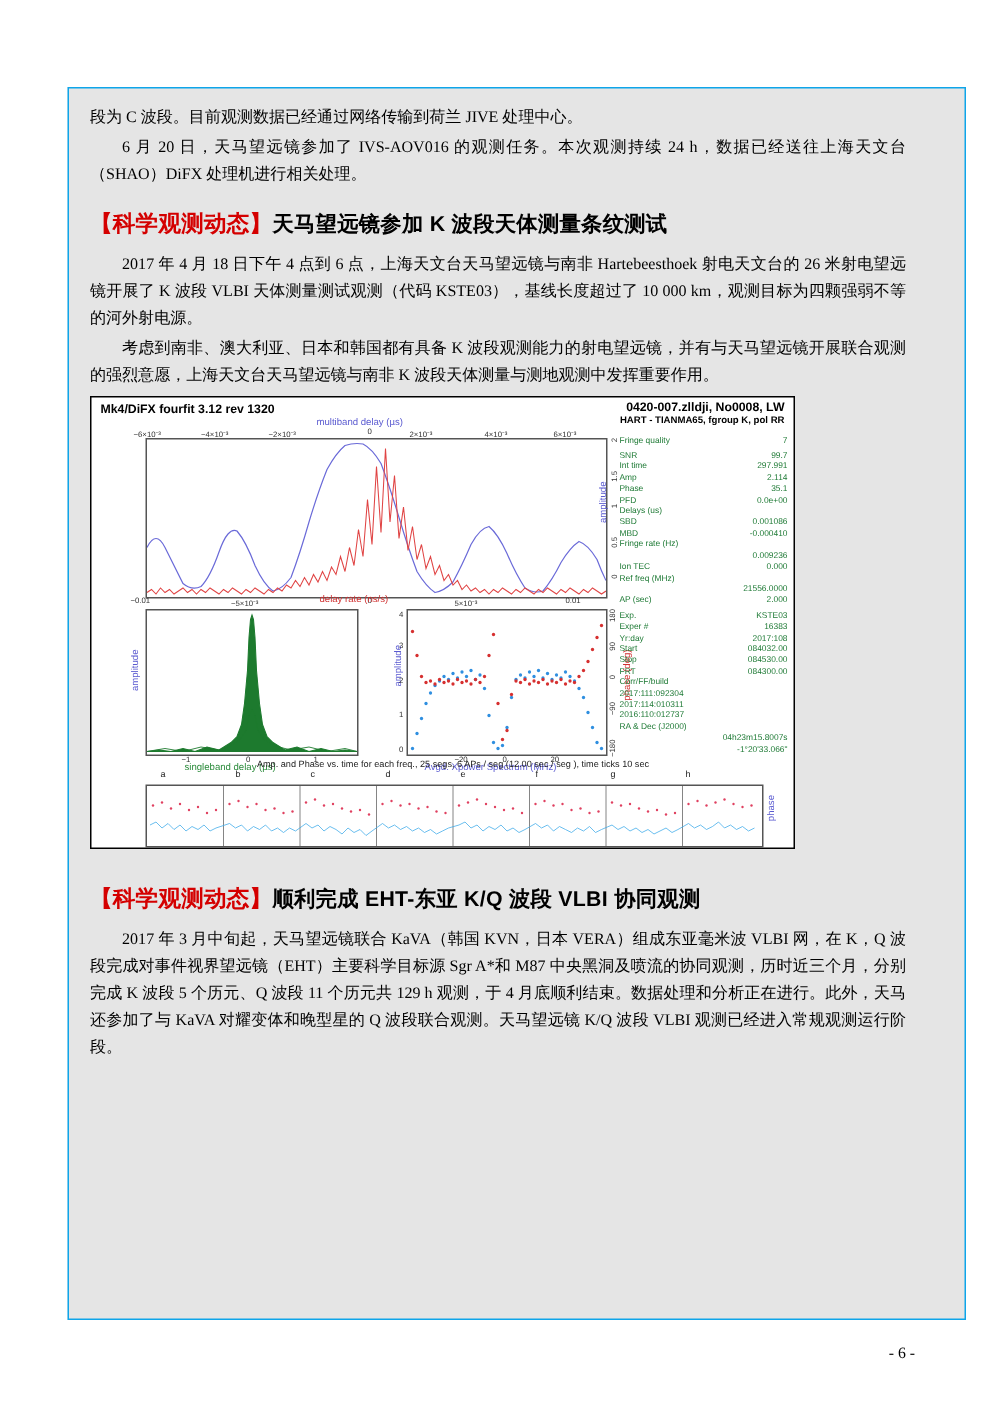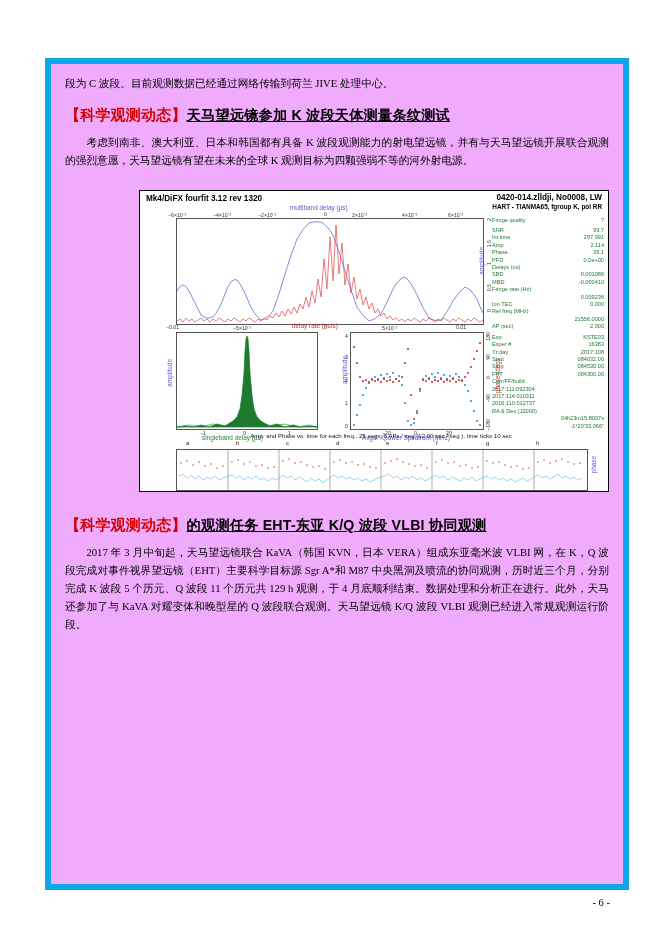--- a/index.html
+++ b/index.html
@@ -1,25 +1,25 @@
 <!DOCTYPE html>
 <html><head>
 <meta charset="utf-8">
 <style>
   html,body{margin:0;padding:0;background:#fff;}
   body{width:662px;height:936px;font-family:"Liberation Serif",serif;color:#000;}
   .page{position:relative;width:662px;height:936px;background:#fff;overflow:hidden;}
-  .frame{position:absolute;left:45px;top:58px;width:572px;height:820px;border:6px solid #0ea5e9;background:#f0abfc;}
+  .frame{position:absolute;left:45px;top:58px;width:572px;height:820px;border:1px solid #0ea5e9;background:#e5e5e5;padding-left:25px;}
   .content{position:absolute;left:14px;top:10px;width:544px;}
   p.para{margin:0 0 2px 0;font-size:10.7px;line-height:18.2px;text-align:justify;text-justify:inter-ideograph;text-indent:2em;font-family:"Liberation Serif",serif;}
   p.para.noind{text-indent:0;}
   .sec-head{margin:14px 0 8px 0;font-size:14.2px;font-weight:bold;font-family:"Liberation Sans",sans-serif;letter-spacing:0.2px;}
   .sec-head .tag{color:#d40000;font-size:15px;font-weight:bold;}
-  .sec-head .ttl{color:#000;text-decoration:underline;}
-  .fig-wrap{margin:20px 0 6px 0;display:flex;justify-content:flex-end;}
+  .sec-head .ttl{color:#000;}
+  .fig-wrap{margin:4px 0 6px 0;display:flex;justify-content:flex-start;}
 
   
   .fringe{position:relative;width:468px;height:300px;background:#fff;border:1px solid #000;
           font-family:"Liberation Sans",sans-serif;}
   .fringe .hdr-l{position:absolute;left:6px;top:3px;font-size:8.2px;font-weight:bold;color:#000;}
   .fringe .hdr-r1{position:absolute;right:6px;top:2px;font-size:8.2px;font-weight:bold;color:#000;text-align:right;}
   .fringe .hdr-r2{position:absolute;right:6px;top:12px;font-size:6.4px;font-weight:bold;color:#000;text-align:right;}
 
   .panelA{position:absolute;left:36px;top:27px;width:306px;height:105px;border:1px solid #555;}
   .panelB{position:absolute;left:36px;top:141px;width:140px;height:96px;border:1px solid #555;}
@@ -46,32 +46,34 @@
   .pagenum{position:absolute;right:52px;bottom:28px;font-size:10.5px;font-family:"Liberation Serif",serif;}
 </style>
 </head>
 <body>
 
 <div class="page">
   <div class="frame">
     <div class="content">
 
       <p class="para noind">段为 C 波段。目前观测数据已经通过网络传输到荷兰 JIVE 处理中心。</p>
+      <p class="para">6 月 20 日，天马望远镜参加了 IVS-AOV016 的观测任务。本次观测持续 24 h，数据已经送往上海天文台（SHAO）DiFX 处理机进行相关处理。</p>
 
       <div class="sec-head">
         <span class="tag">【科学观测动态】</span><span class="ttl">天马望远镜参加 K 波段天体测量条纹测试</span>
       </div>
 
-      <p class="para">考虑到南非、澳大利亚、日本和韩国都有具备 K 波段观测能力的射电望远镜，并有与天马望远镜开展联合观测的强烈意愿，天马望远镜有望在未来的全球 K 观测目标为四颗强弱不等的河外射电源。</p>
+      <p class="para">2017 年 4 月 18 日下午 4 点到 6 点，上海天文台天马望远镜与南非 Hartebeesthoek 射电天文台的 26 米射电望远镜开展了 K 波段 VLBI 天体测量测试观测（代码 KSTE03），基线长度超过了 10 000 km，观测目标为四颗强弱不等的河外射电源。</p>
+      <p class="para">考虑到南非、澳大利亚、日本和韩国都有具备 K 波段观测能力的射电望远镜，并有与天马望远镜开展联合观测的强烈意愿，上海天文台天马望远镜与南非 K 波段天体测量与测地观测中发挥重要作用。</p>
 
       <div class="fig-wrap">
         <div class="fringe">
 
           <div class="hdr-l">Mk4/DiFX fourfit 3.12 rev 1320</div>
-          <div class="hdr-r1">0420-014.zlldji, No0008, LW</div>
+          <div class="hdr-r1">0420-007.zlldji, No0008, LW</div>
           <div class="hdr-r2">HART - TIANMA65, fgroup K, pol RR</div>
 
           <div class="axlab" style="left:150px;top:13px;">multiband delay (µs)</div>
           <div class="tick" style="left:28px;top:20px;">−6×10⁻³</div>
           <div class="tick" style="left:73px;top:20px;">−4×10⁻³</div>
           <div class="tick" style="left:118px;top:20px;">−2×10⁻³</div>
           <div class="tick" style="left:184px;top:20px;">0</div>
           <div class="tick" style="left:212px;top:20px;">2×10⁻³</div>
           <div class="tick" style="left:262px;top:20px;">4×10⁻³</div>
           <div class="tick" style="left:308px;top:20px;">6×10⁻³</div>
@@ -411,21 +413,21 @@
                          L259,25 L263,28 L267,26 L271,30 L275,27 L279,29 L283,31 L287,28 L291,30 L295,27 L299,31 L303,29
                          L310,26 L314,29 L318,27 L322,30 L326,28 L330,31 L334,29 L338,32 L342,30 L346,28 L350,31 L354,29
                          L361,25 L365,28 L369,26 L373,29 L377,27 L381,24 L385,28 L389,26 L393,29 L397,27 L401,30 L405,28" fill="none"></path>
               </g>
             </svg>
           </div>
         </div>
       </div>
 
       <div class="sec-head" style="margin-top:24px;">
-        <span class="tag">【科学观测动态】</span><span class="ttl">的观测任务 EHT-东亚 K/Q 波段 VLBI 协同观测</span>
+        <span class="tag">【科学观测动态】</span><span class="ttl">顺利完成 EHT-东亚 K/Q 波段 VLBI 协同观测</span>
       </div>
 
       <p class="para">2017 年 3 月中旬起，天马望远镜联合 KaVA（韩国 KVN，日本 VERA）组成东亚毫米波 VLBI 网，在 K，Q 波段完成对事件视界望远镜（EHT）主要科学目标源 Sgr A*和 M87 中央黑洞及喷流的协同观测，历时近三个月，分别完成 K 波段 5 个历元、Q 波段 11 个历元共 129 h 观测，于 4 月底顺利结束。数据处理和分析正在进行。此外，天马还参加了与 KaVA 对耀变体和晚型星的 Q 波段联合观测。天马望远镜 K/Q 波段 VLBI 观测已经进入常规观测运行阶段。</p>
 
     </div>
   </div>
 
   <div class="pagenum">- 6 -</div>
 </div>
 

